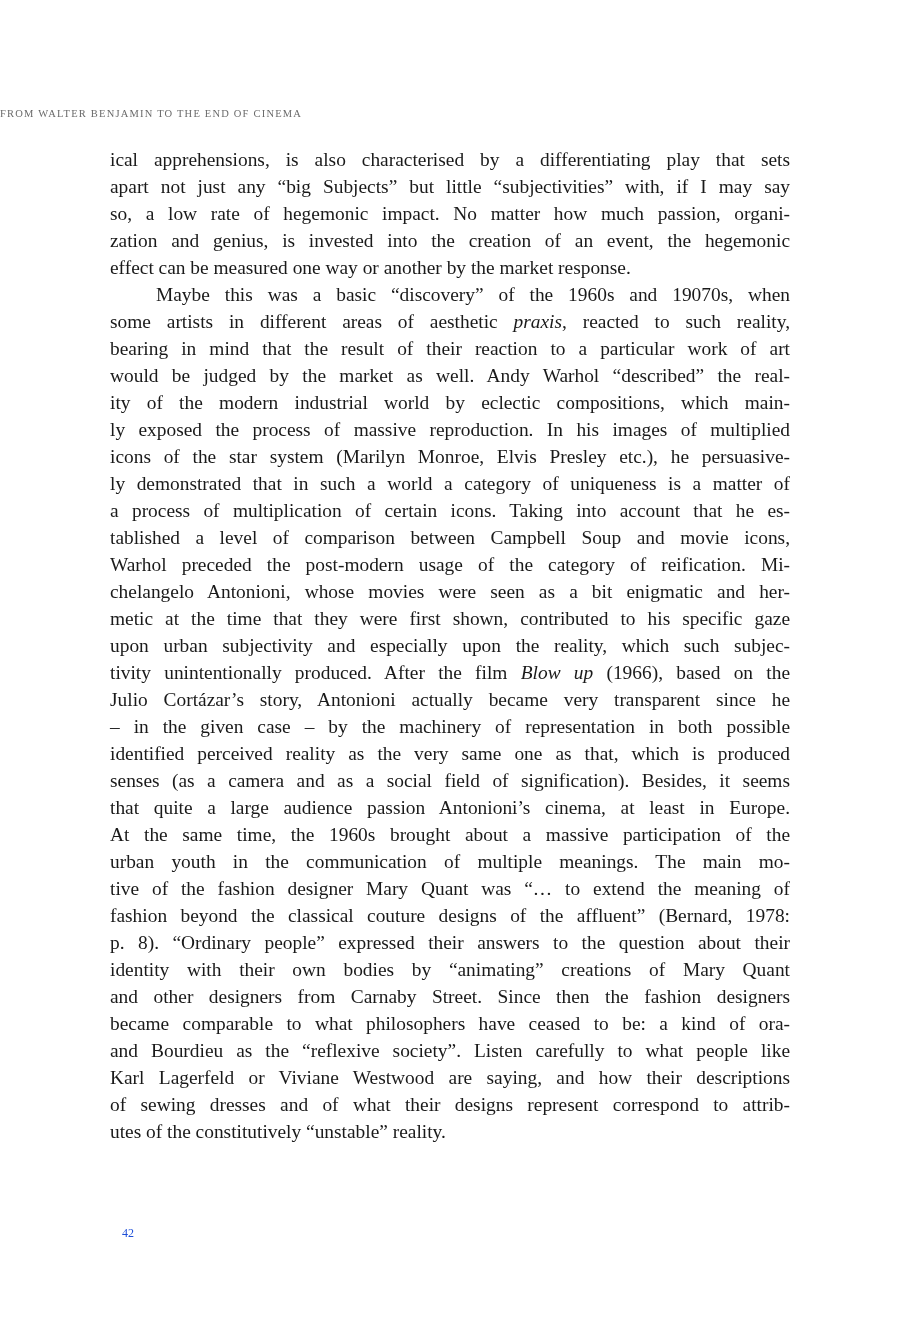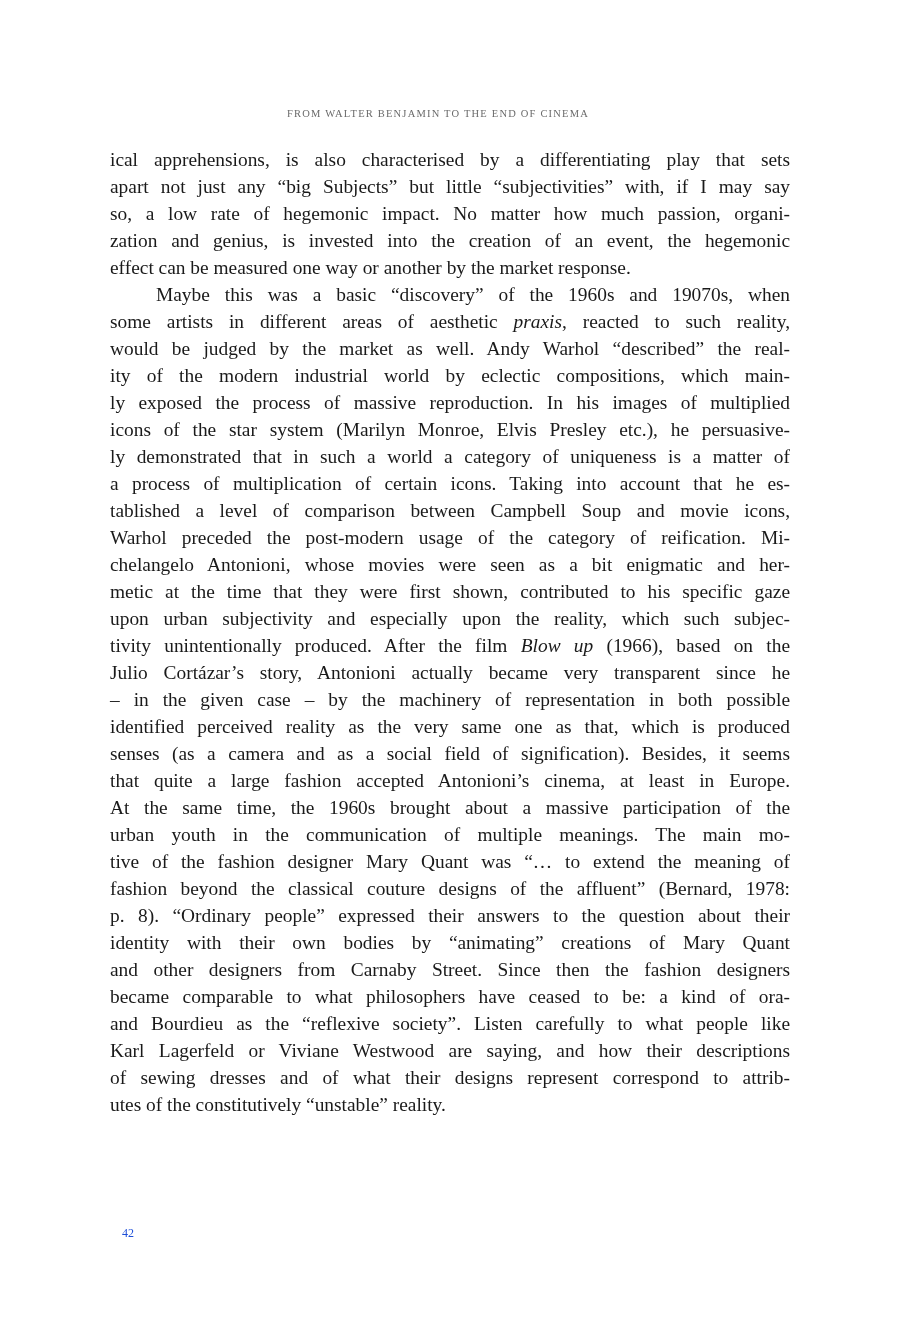--- a/index.html
+++ b/index.html
@@ -13,21 +13,20 @@
       position: relative;
       overflow: hidden;
       font-family: "Liberation Serif", "DejaVu Serif", serif;
       color: #1a1a1a;
     }
     .running-header {
       position: absolute;
       top: 108px;
       left: 0;
       width: 876px;
-      text-align: center;
       font-size: 10.5px;
       letter-spacing: 1.2px;
       color: #6a6a6a;
       text-transform: uppercase;
     }
     .body-text {
       position: absolute;
       top: 146px;
       left: 110px;
       width: 680px;
@@ -67,37 +66,38 @@
 <div class="body-text">
 
   <span class="line">ical apprehensions, is also characterised by a differentiating play that sets</span>
   <span class="line">apart not just any “big Subjects” but little “subjectivities” with, if I may say</span>
   <span class="line">so, a low rate of hegemonic impact. No matter how much passion, organi-</span>
   <span class="line">zation and genius, is invested into the creation of an event, the hegemonic</span>
   <span class="line last">effect can be measured one way or another by the market response.</span>
 
   <span class="line indent">Maybe this was a basic “discovery” of the 1960s and 19070s, when</span>
   <span class="line"><span>some artists in different areas of aesthetic </span><em>praxis</em><span>, reacted to such reality,</span></span>
+  <span class="line">bearing in mind that the result of their reaction to a particular work of art</span>
   <span class="line">would be judged by the market as well. Andy Warhol “described” the real-</span>
   <span class="line">ity of the modern industrial world by eclectic compositions, which main-</span>
   <span class="line">ly exposed the process of massive reproduction. In his images of multiplied</span>
   <span class="line">icons of the star system (Marilyn Monroe, Elvis Presley etc.), he persuasive-</span>
   <span class="line">ly demonstrated that in such a world a category of uniqueness is a matter of</span>
   <span class="line">a process of multiplication of certain icons. Taking into account that he es-</span>
   <span class="line">tablished a level of comparison between Campbell Soup and movie icons,</span>
   <span class="line">Warhol preceded the post-modern usage of the category of reification. Mi-</span>
   <span class="line">chelangelo Antonioni, whose movies were seen as a bit enigmatic and her-</span>
   <span class="line">metic at the time that they were first shown, contributed to his specific gaze</span>
   <span class="line">upon urban subjectivity and especially upon the reality, which such subjec-</span>
   <span class="line"><span>tivity unintentionally produced. After the film </span><em>Blow up</em><span> (1966), based on the</span></span>
   <span class="line">Julio Cortázar’s story, Antonioni actually became very transparent since he</span>
   <span class="line">– in the given case – by the machinery of representation in both possible</span>
   <span class="line">identified perceived reality as the very same one as that, which is produced</span>
   <span class="line">senses (as a camera and as a social field of signification). Besides, it seems</span>
-  <span class="line">that quite a large fashion accepted Antonioni’s cinema, at least in Europe.</span>
+  <span class="line">that quite a large audience passion Antonioni’s cinema, at least in Europe.</span>
   <span class="line">At the same time, the 1960s brought about a massive participation of the</span>
   <span class="line">urban youth in the communication of multiple meanings. The main mo-</span>
   <span class="line">tive of the fashion designer Mary Quant was “… to extend the meaning of</span>
   <span class="line">fashion beyond the classical couture designs of the affluent” (Bernard, 1978:</span>
   <span class="line">p. 8). “Ordinary people” expressed their answers to the question about their</span>
   <span class="line">identity with their own bodies by “animating” creations of Mary Quant</span>
   <span class="line">and other designers from Carnaby Street. Since then the fashion designers</span>
   <span class="line">became comparable to what philosophers have ceased to be: a kind of ora-</span>
   <span class="line">and Bourdieu as the “reflexive society”. Listen carefully to what people like</span>
   <span class="line">Karl Lagerfeld or Viviane Westwood are saying, and how their descriptions</span>

